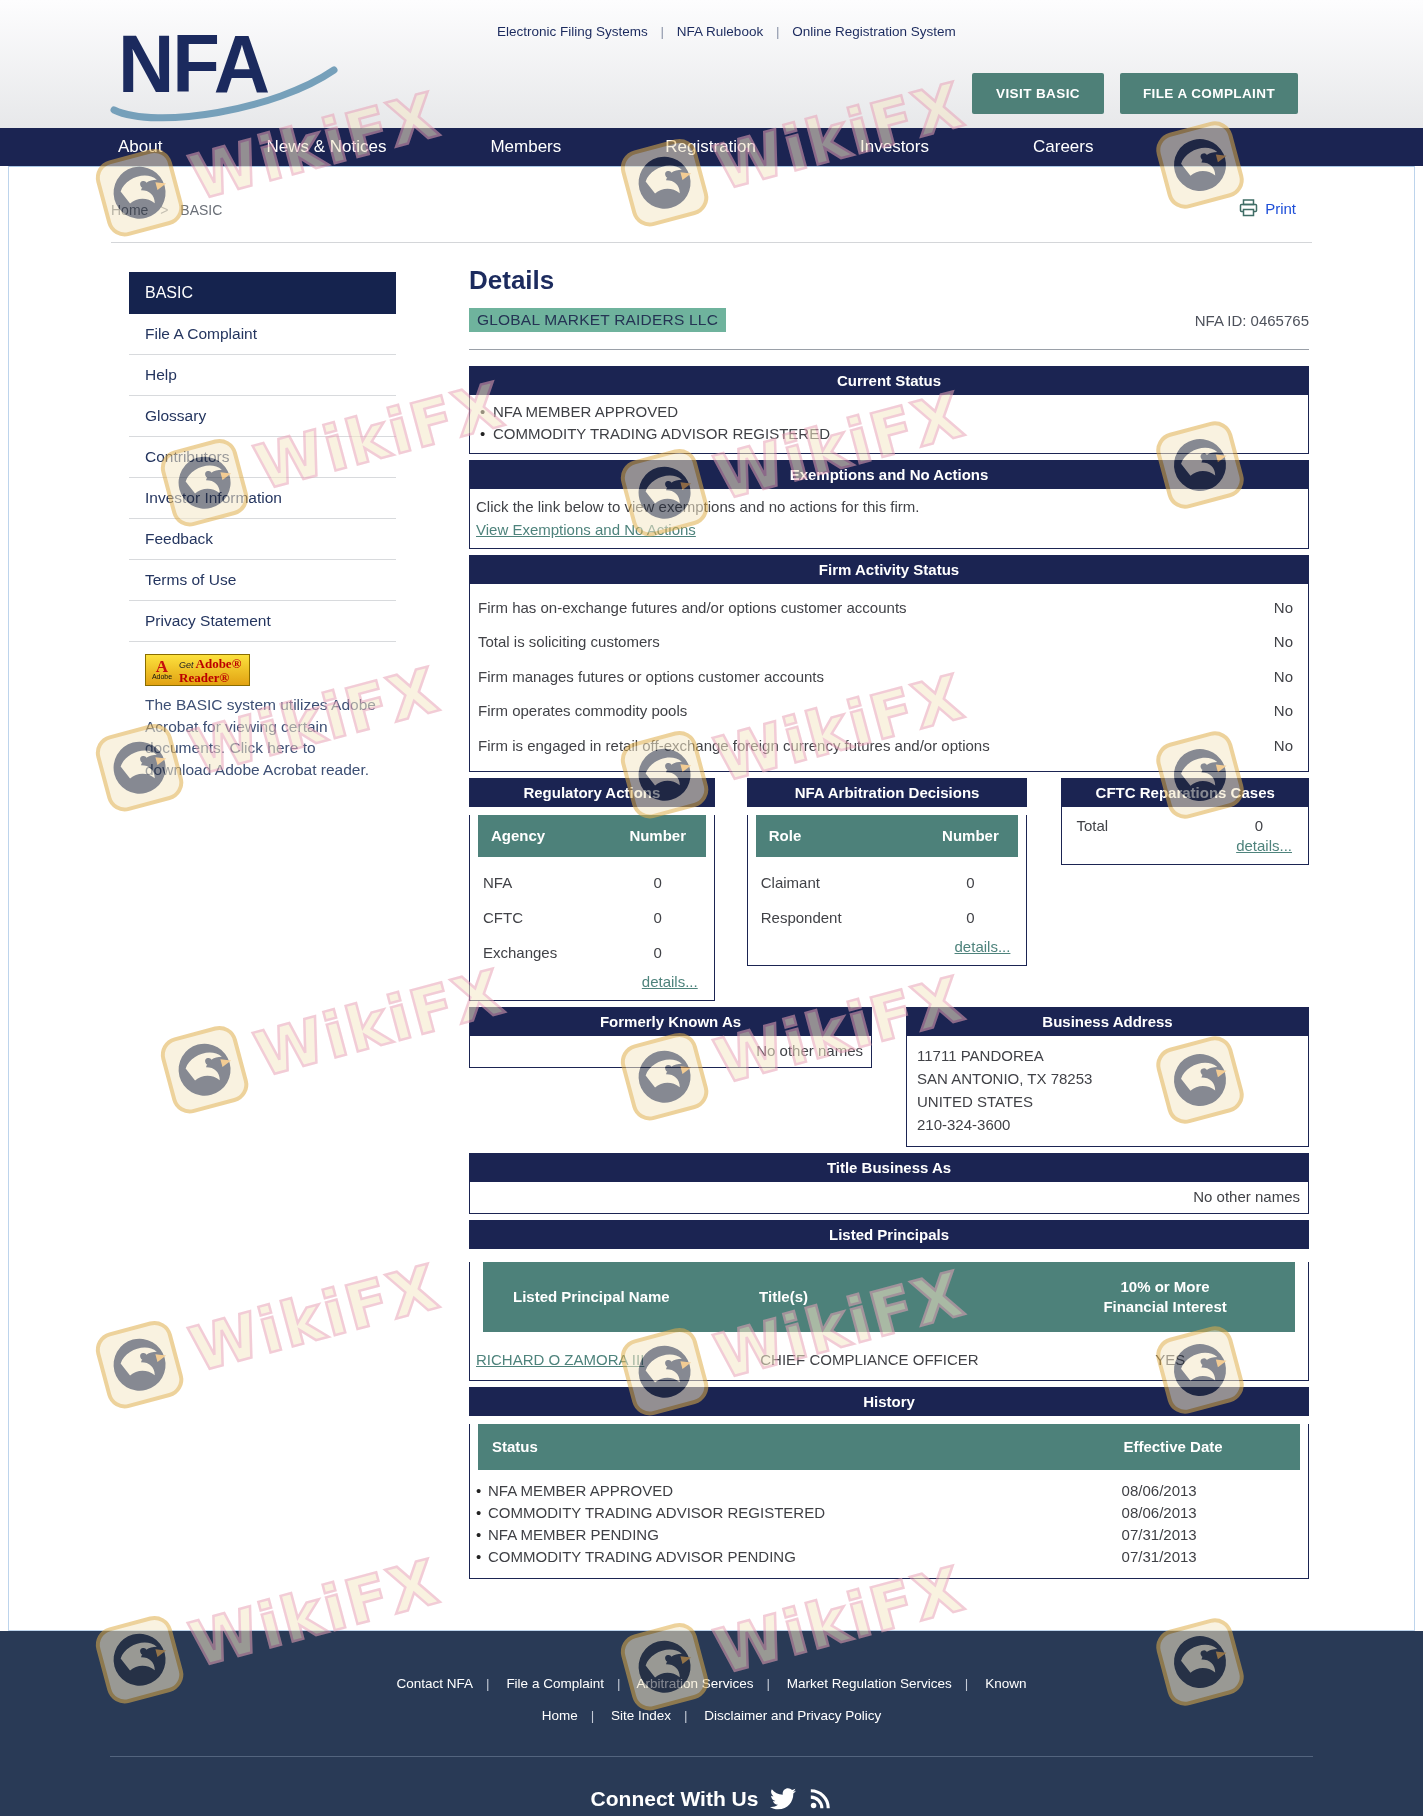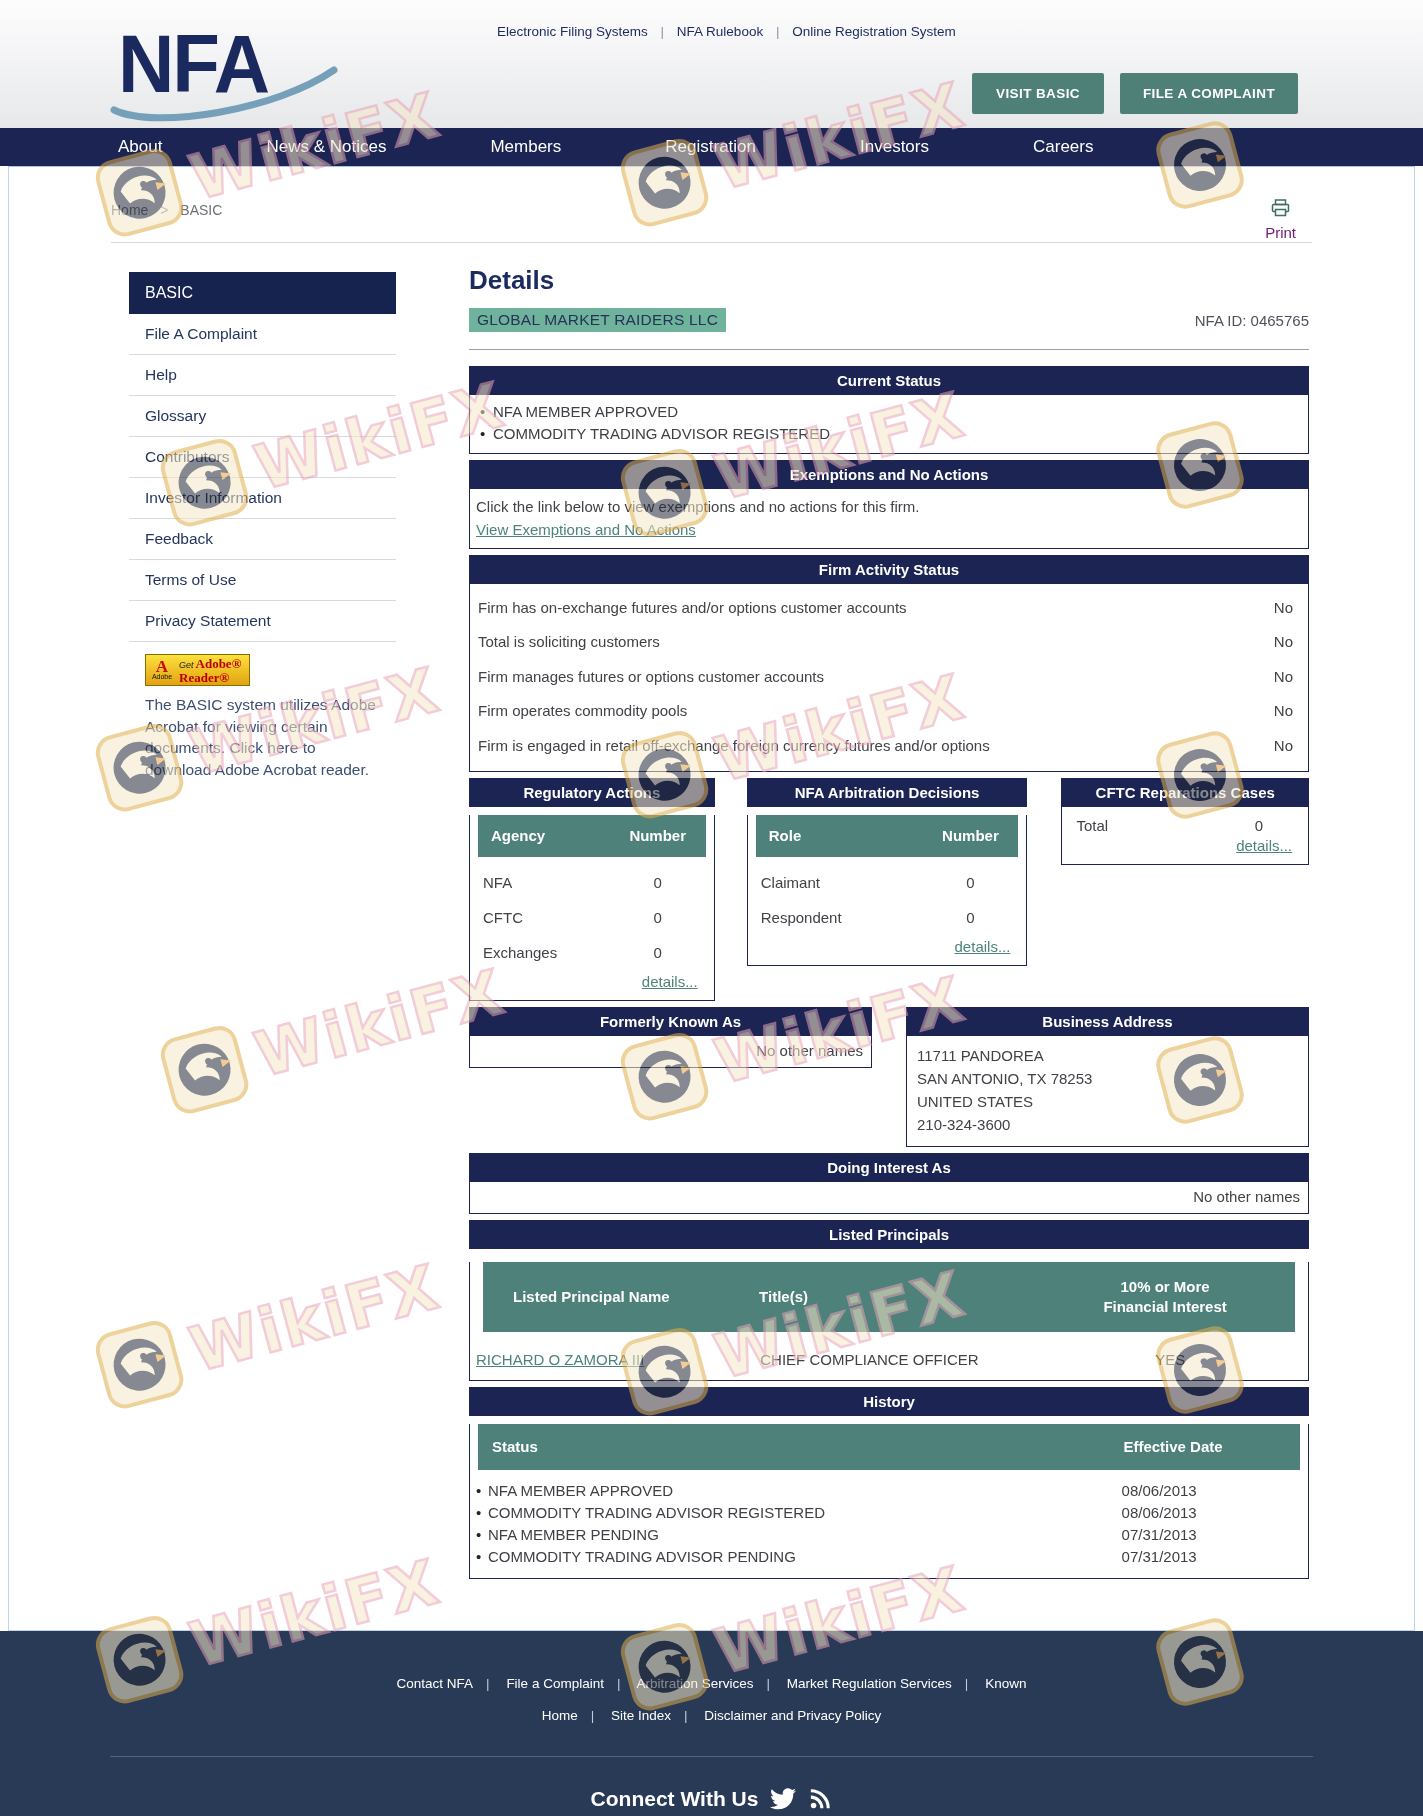--- a/index.html
+++ b/index.html
@@ -23,21 +23,21 @@
   .nav { height:38px; background:#1b2452; display:flex; align-items:center; padding-left:118px; }
   .nav .item { color:#fff; font-size:17px; margin-right:104px; white-space:nowrap; cursor:pointer; }
 
   
   .container { margin:0 8px; border:1px solid #bdd4ec; border-top:1px solid #a9c6e4; background:#fff; min-height:1374px; }
   .crumbrow { position:relative; height:76px; }
   .crumb { position:absolute; left:102px; top:35px; font-size:14px; color:#6b7078; }
   .crumb .sep { margin:0 8px; color:#8a8f96; }
   .crumb .home { cursor:pointer; }
   .crumbrule { position:absolute; left:102px; right:102px; bottom:0; border-bottom:1px solid #d4d6d9; }
-  .print { position:absolute; right:118px; top:32px; font-size:15px; color:#701a75; display:flex; align-items:center; gap:7px; cursor:pointer;flex-direction:column; }
+  .print { position:absolute; right:118px; top:32px; font-size:15px; color:#1d4ed8; display:flex; align-items:center; gap:7px; cursor:pointer; }
 
   .layout { display:flex; padding:0 123px 45px 120px; }
 
   
   .sidebar { flex:0 0 267px; margin-top:29px; }
   .side-title { background:#15234e; color:#fff; font-size:16px; padding:12px 16px; font-weight:normal; }
   .side-item { font-size:15.5px; color:#24355f; padding:11px 16px; border-bottom:1px solid #d8dadd; cursor:pointer; }
   .adobe-wrap { padding:12px 16px 0 16px; }
   .adobe-badge { display:inline-flex; align-items:center; background:linear-gradient(#fce13d,#e2a212); border:1px solid #8a6d00; height:32px; padding:2px 8px 2px 4px; cursor:pointer; }
   .adobe-logo { width:24px; text-align:center; margin-right:5px; }
@@ -325,21 +325,21 @@
                 <div>11711 PANDOREA</div>
                 <div>SAN ANTONIO, TX  78253</div>
                 <div>UNITED STATES</div>
                 <div>210-324-3600</div>
               </div>
             </div>
           </div>
         </div>
 
         <div class="sec">
-          <div class="sec-h">Doing Interest As</div>
+          <div class="sec-h">Title Business As</div>
           <div class="sec-b">
             <div class="plain-cell">No other names</div>
           </div>
         </div>
 
         <div class="sec">
           <div class="sec-h">Listed Principals</div>
           <div class="sec-b">
             <div class="lp-teal">
               <span class="h1">Listed Principal Name</span>

